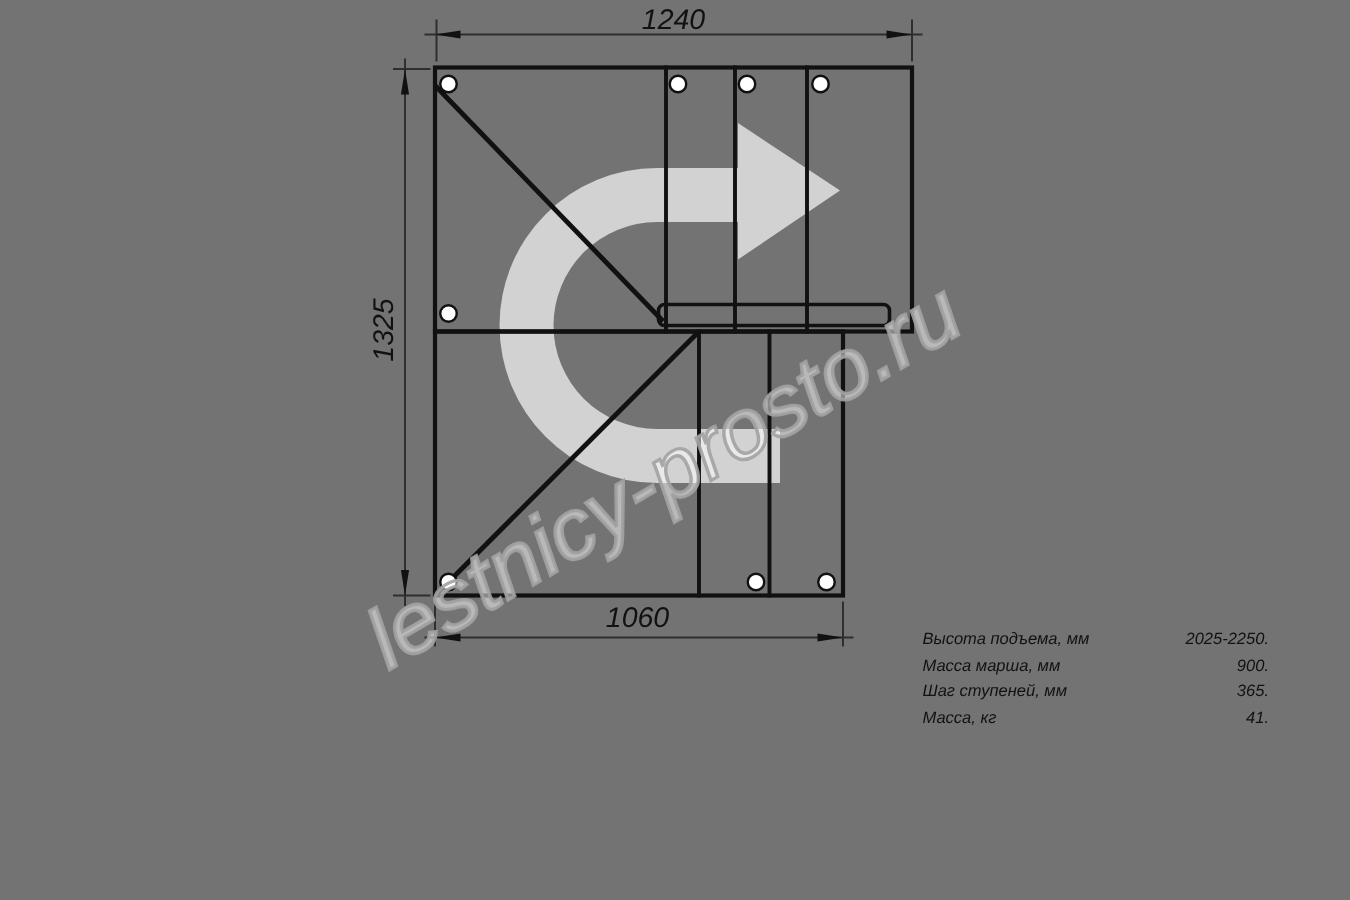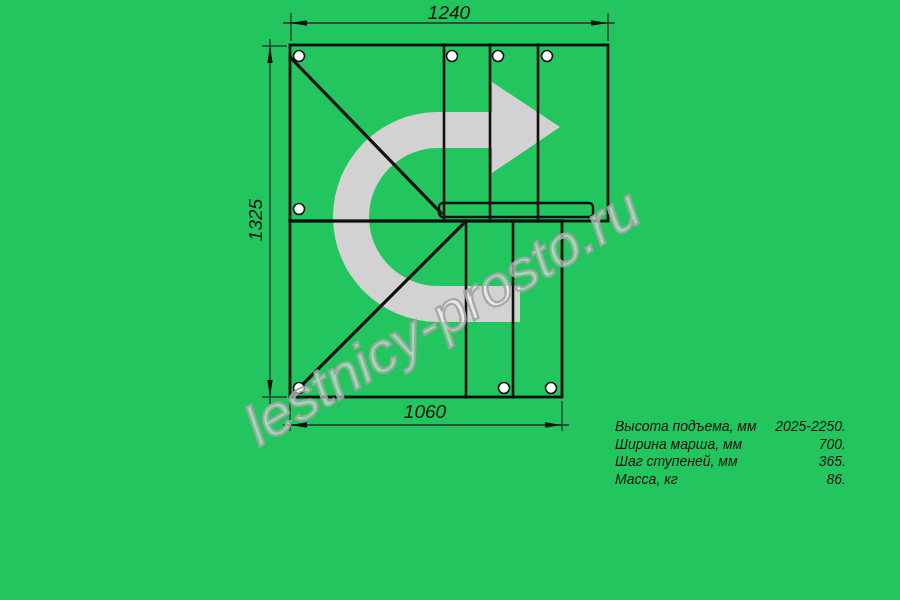--- a/index.html
+++ b/index.html
@@ -1,34 +1,34 @@
 <!DOCTYPE html>
 <html><head>
 <meta charset="utf-8">
 <style>
   html,body{margin:0;padding:0;background:#fff;}
   .canvas{
     position:relative;
     width:900px;height:600px;
-    background:#22c55e;
+    background:#737373;
     overflow:hidden;
     font-family:"Liberation Sans", sans-serif;
   }
   .canvas svg{position:absolute;left:0;top:0;}
   .dim-text{
     font-family:"Liberation Sans", sans-serif;
     font-style:italic;
     font-size:19px;
     fill:#111;
   }
   .specs{
     position:absolute;
     left:615px;top:418px;width:231px;
     font-style:italic;
-    font-size:14px;
+    font-size:11px;
     line-height:17.6px;
     color:#111;
   }
   .spec-row{display:flex;justify-content:space-between;white-space:nowrap;}
   .spec-label{text-align:left;}
   .spec-value{text-align:left;margin-left:12px;font-style:italic;}
 </style>
 </head>
 <body>
 
@@ -101,25 +101,25 @@
 
     <text transform="translate(259,447) rotate(-30.5)" font-family="Liberation Sans, sans-serif" font-style="italic" font-size="56" textLength="448" lengthAdjust="spacingAndGlyphs" fill="#ffffff" fill-opacity="0.5" stroke-width="2.2" stroke-opacity="0.9" stroke="#a2a2a2">lestnicy-prosto.ru</text>
   </svg>
 
   <div class="specs">
     <div class="spec-row">
       <span class="spec-label">Высота подъема, мм</span>
       <span class="spec-value">2025-2250.</span>
     </div>
     <div class="spec-row">
-      <span class="spec-label">Ширина марша, мм</span>
-      <span class="spec-value">700.</span>
+      <span class="spec-label">Масса марша, мм</span>
+      <span class="spec-value">900.</span>
     </div>
     <div class="spec-row">
       <span class="spec-label">Шаг ступеней, мм</span>
       <span class="spec-value">365.</span>
     </div>
     <div class="spec-row">
       <span class="spec-label">Масса, кг</span>
-      <span class="spec-value">86.</span>
+      <span class="spec-value">41.</span>
     </div>
   </div>
 </div>
 
 </body></html>

